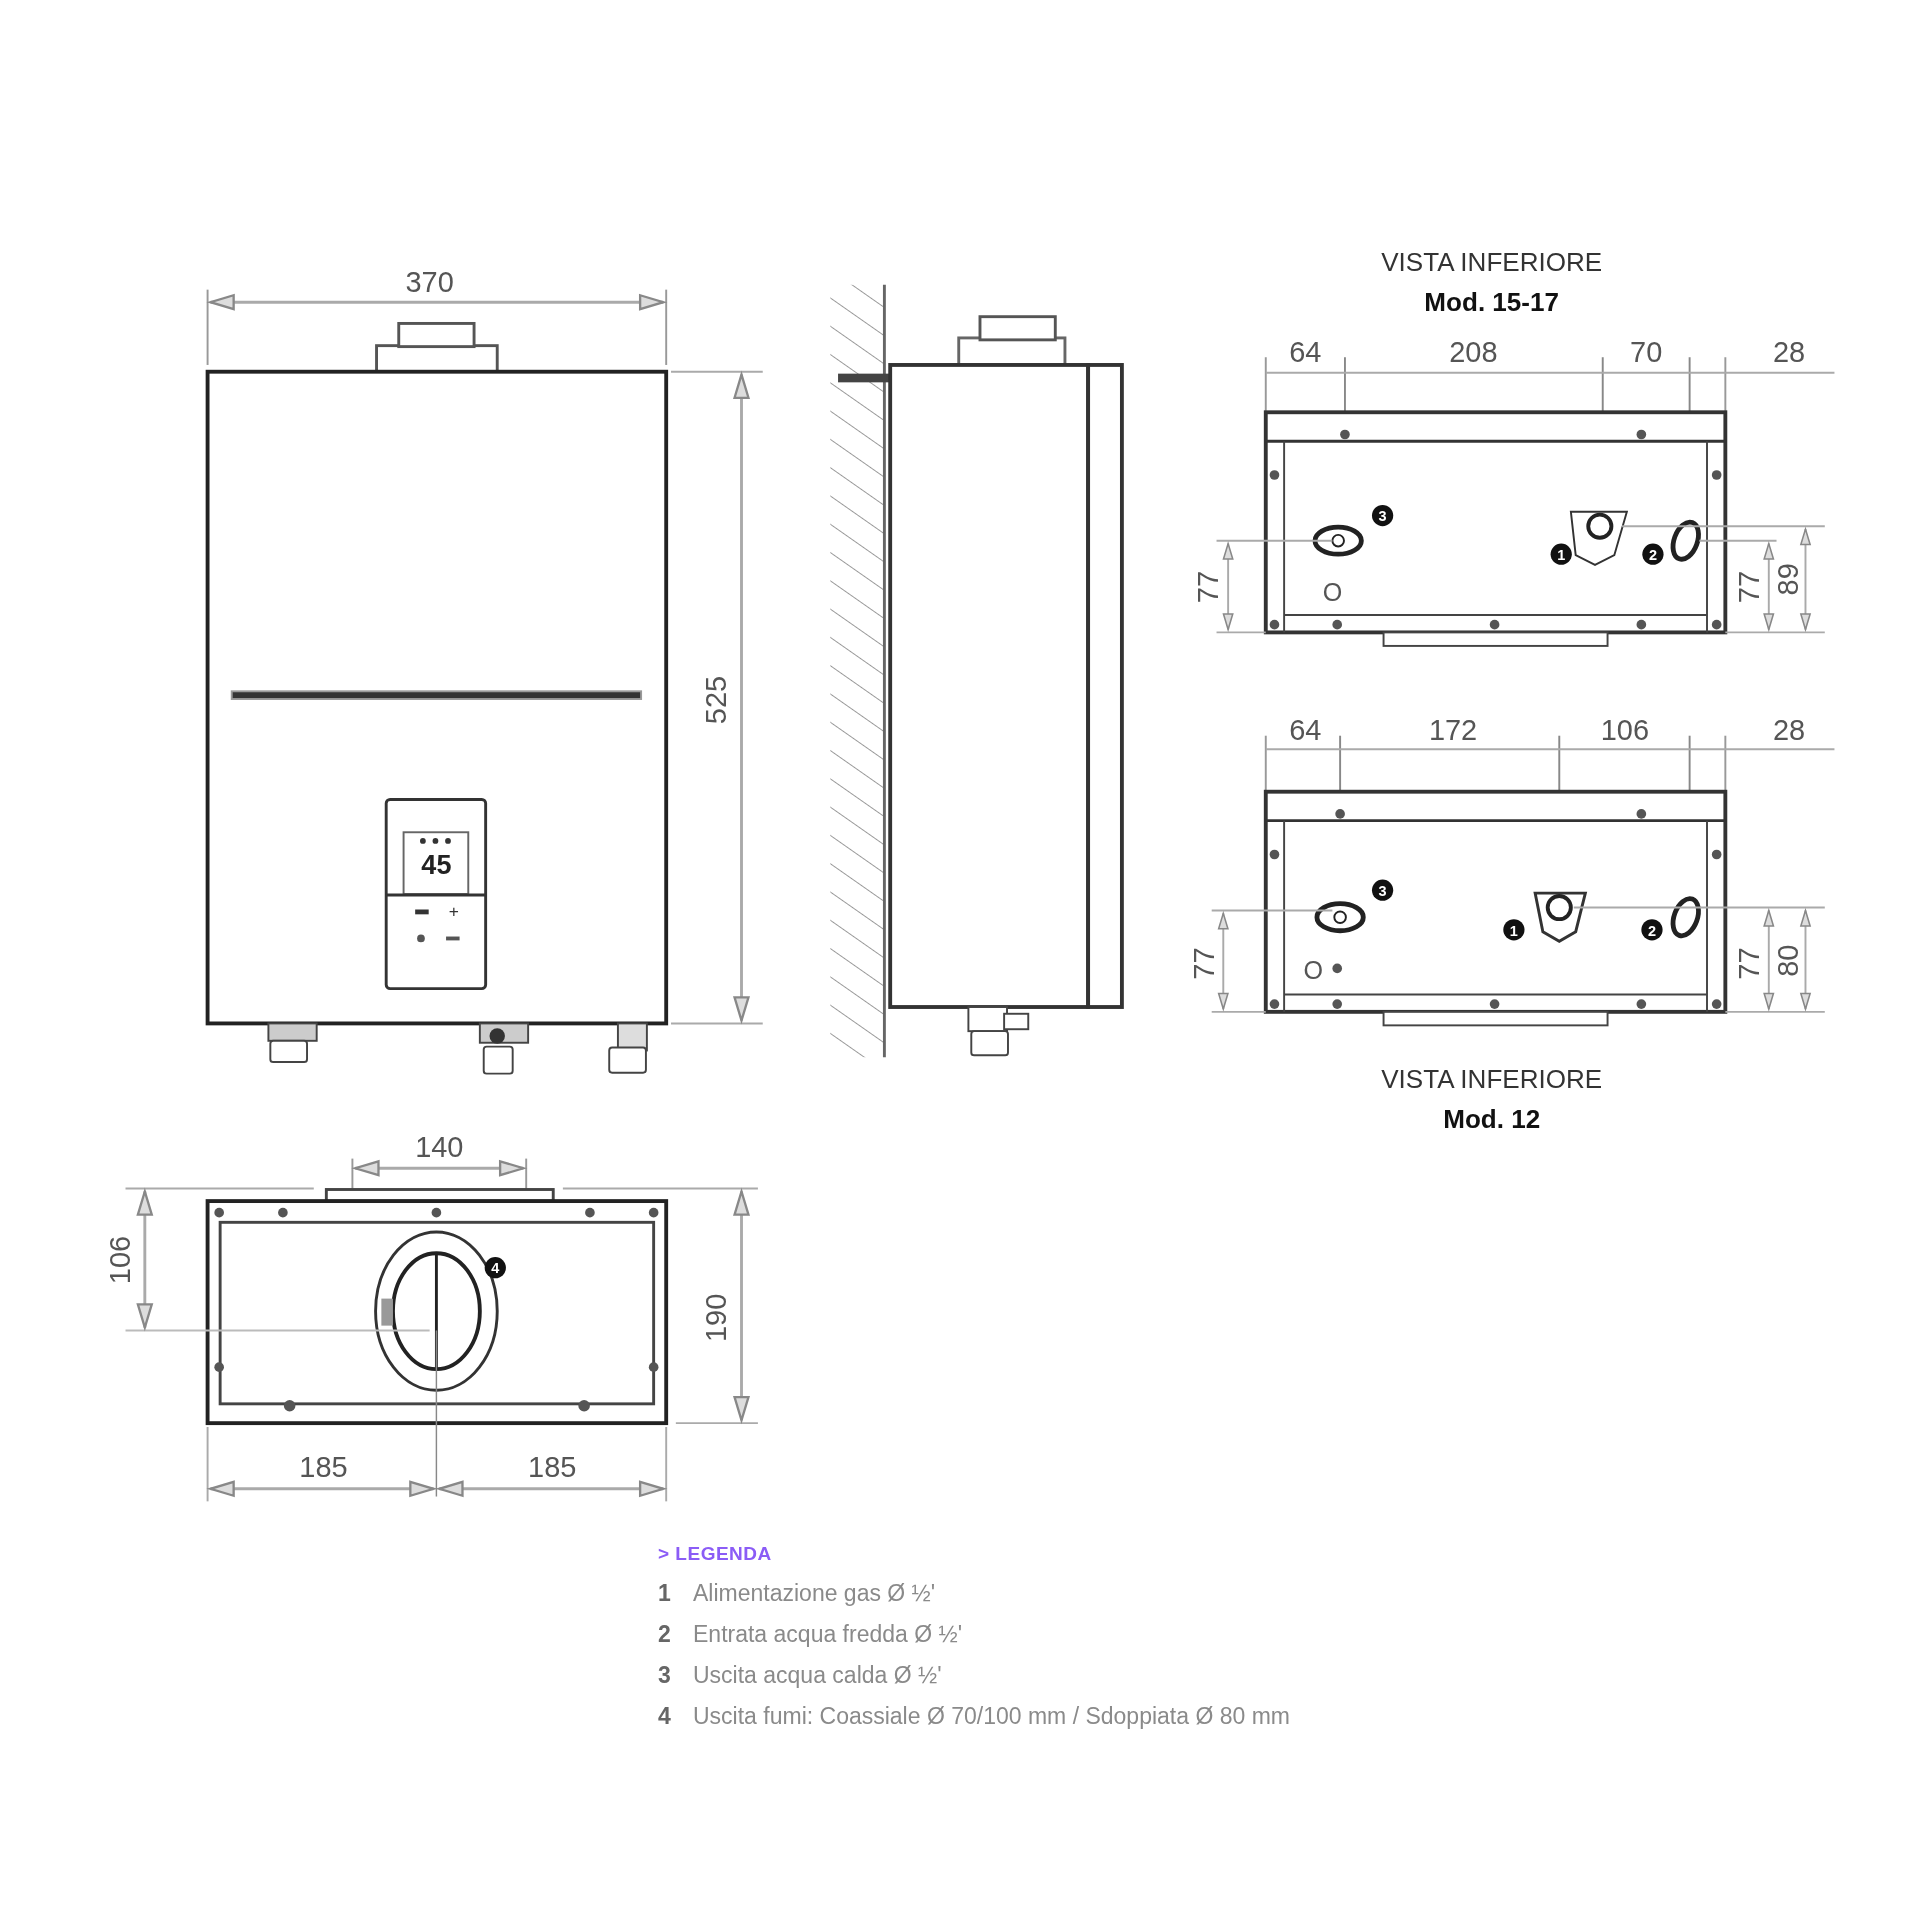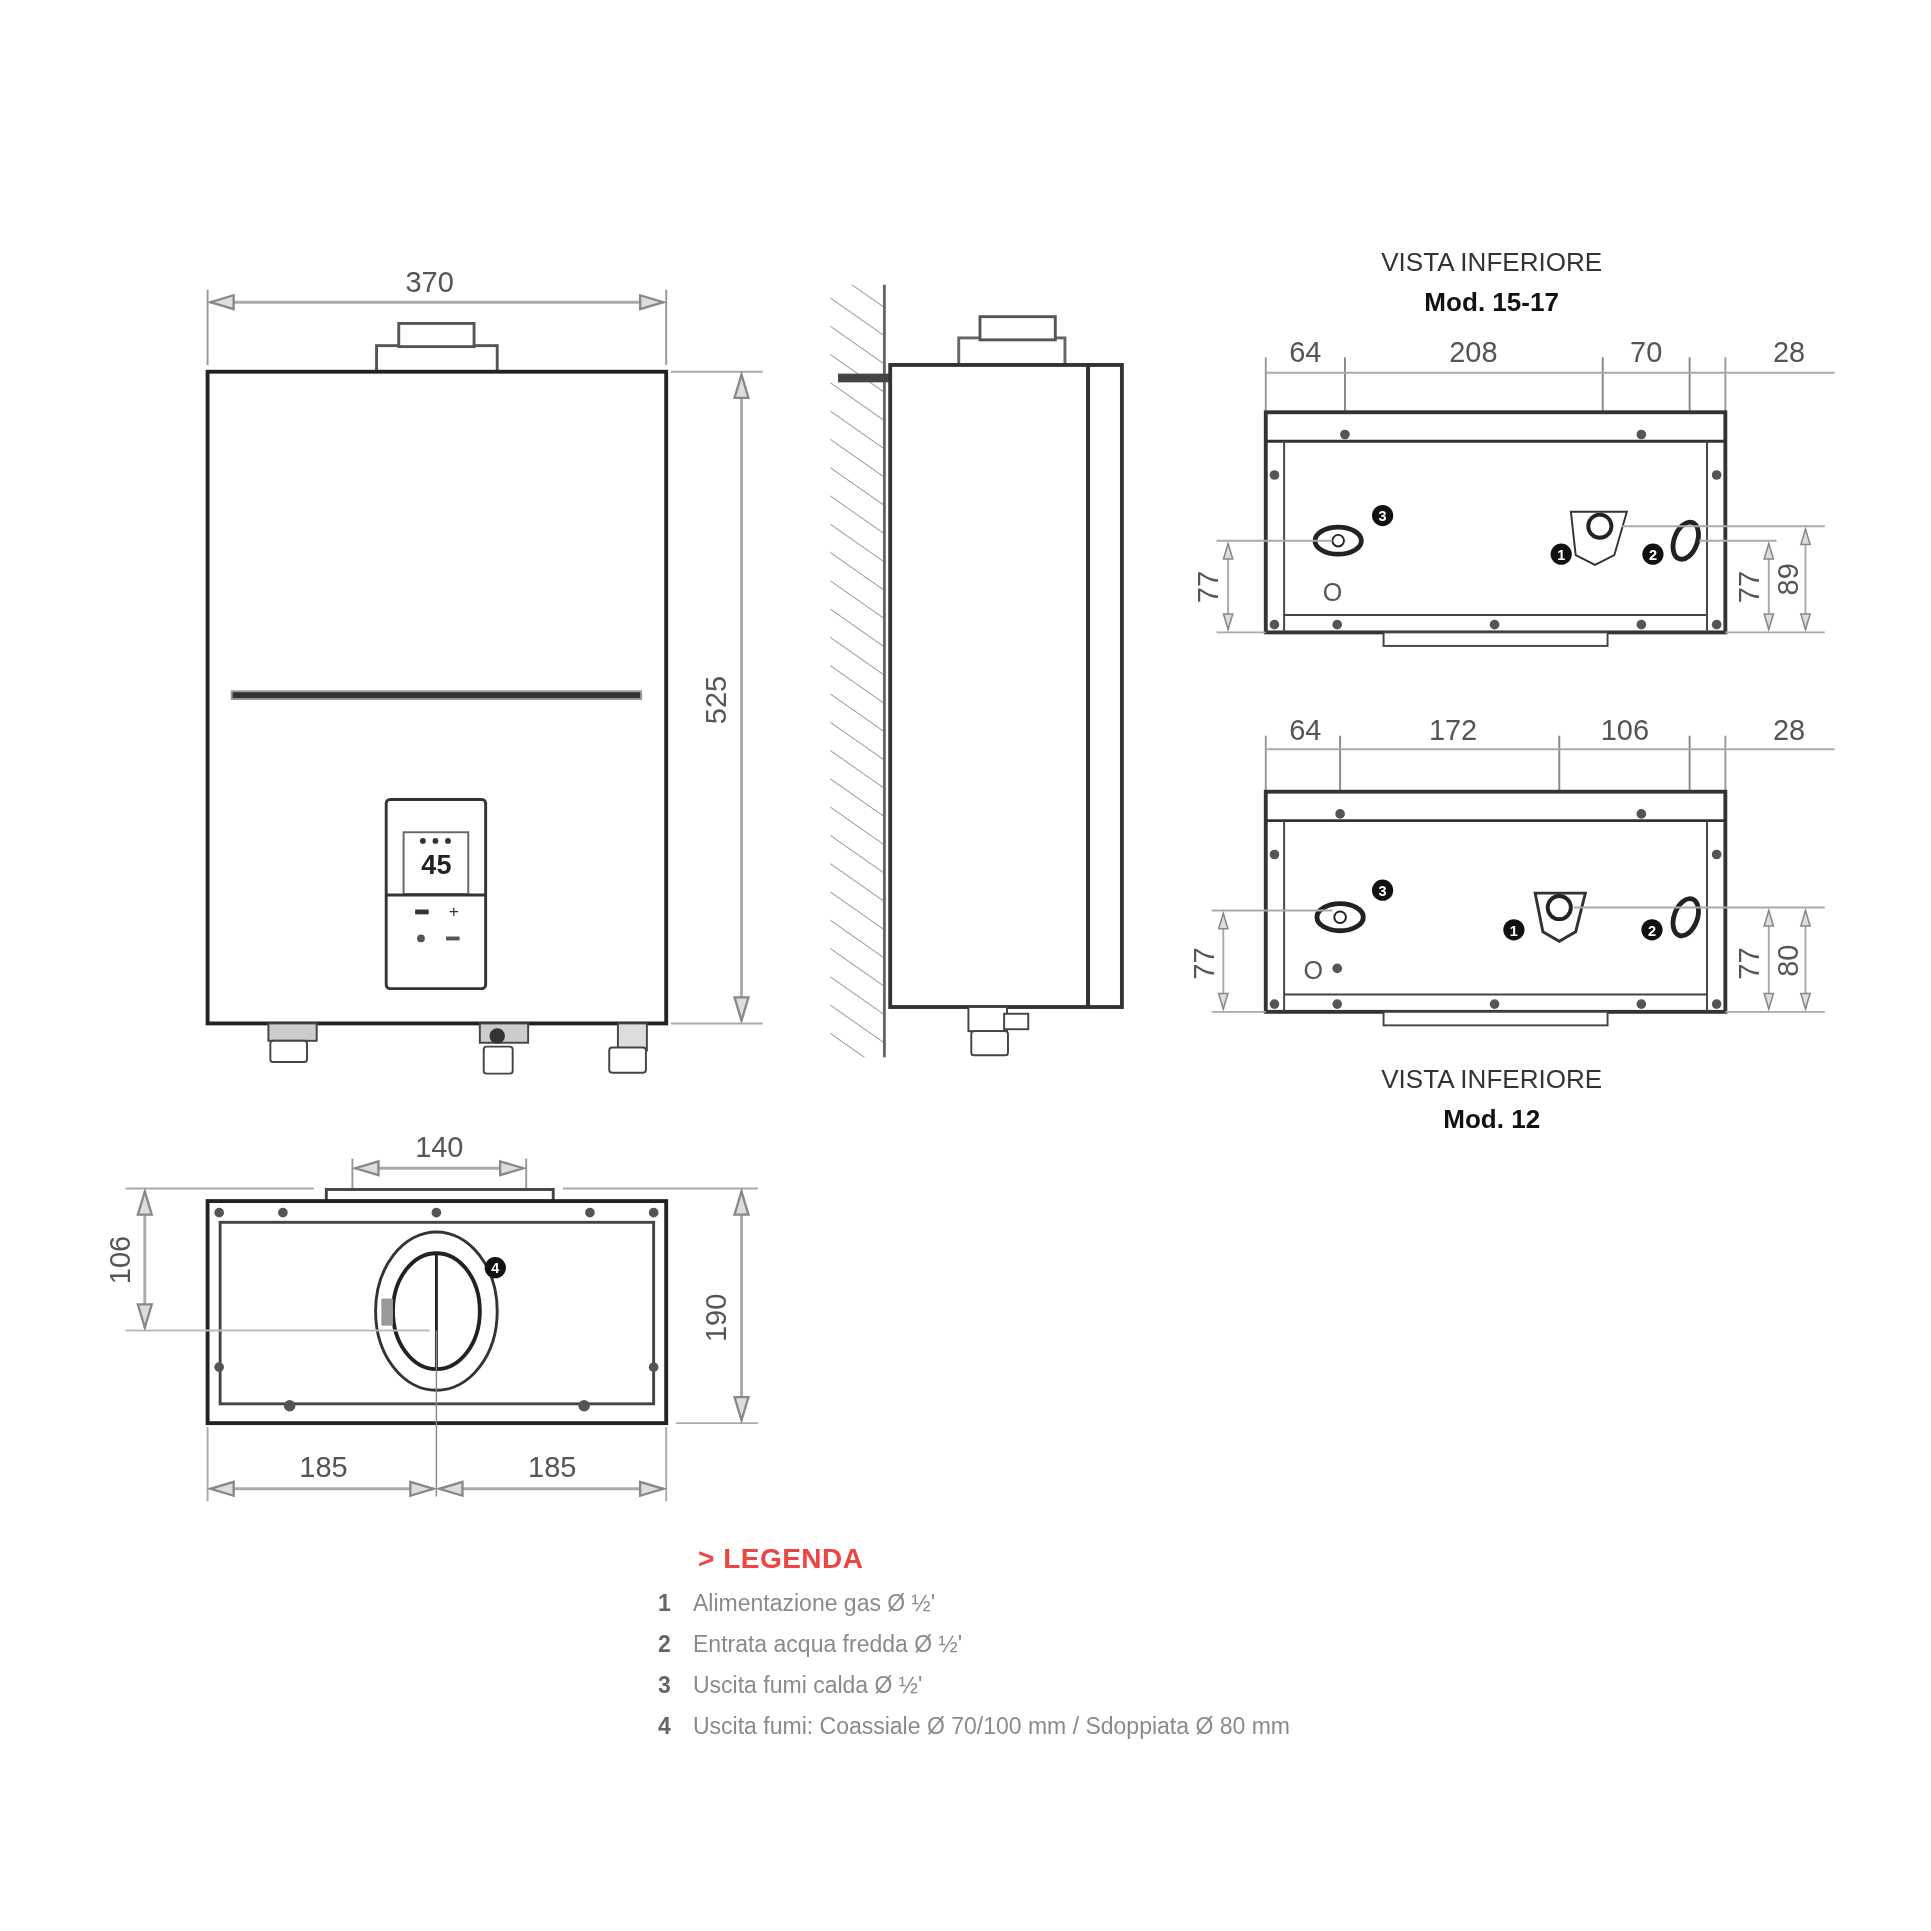--- a/index.html
+++ b/index.html
@@ -3,22 +3,22 @@
 <meta charset="utf-8">
 <style>
   html, body { margin: 0; padding: 0; background: #ffffff; }
   body { width: 1931px; height: 1931px; position: relative; overflow: hidden;
          font-family: "Liberation Sans", sans-serif; }
   svg.drawing { position: absolute; left: 0; top: 0; }
   .dim { font-family: "Liberation Sans", sans-serif; font-size: 30px; fill: #555; }
   .lbl { font-family: "Liberation Sans", sans-serif; font-size: 27px; fill: #333; }
   .lblb { font-family: "Liberation Sans", sans-serif; font-size: 27px; font-weight: bold; fill: #111; }
   .legend { position: absolute; left: 658px; top: 1543px; }
-  .legend-title { font-family: "Liberation Sans", sans-serif; font-weight: bold; font-size: 28px;
-                  color: #ef4444; letter-spacing: 0.5px; margin-bottom: 7.7px; margin-left: 40px; }
+  .legend-title { font-family: "Liberation Sans", sans-serif; font-weight: bold; font-size: 19px;
+                  color: #8b5cf6; letter-spacing: 0.5px; margin-bottom: 7.7px; }
   .legend-row { font-family: "Liberation Sans", sans-serif; font-size: 23px; color: #8a8a8a;
                 height: 41px; line-height: 41px; display: flex; }
   .legend-num { width: 35px; font-weight: bold; color: #666; }
 </style>
 </head>
 <body>
 
 <svg class="drawing" width="1931" height="1931" viewBox="0 0 2000 2000">
   <defs>
     <marker id="arr" viewBox="0 0 10 10" refX="10" refY="5" markerWidth="14" markerHeight="8" orient="auto-start-reverse">
@@ -248,20 +248,20 @@
   <div class="legend-row">
     <span class="legend-num">1</span>
     <span>Alimentazione gas Ø ½'</span>
   </div>
   <div class="legend-row">
     <span class="legend-num">2</span>
     <span>Entrata acqua fredda Ø ½'</span>
   </div>
   <div class="legend-row">
     <span class="legend-num">3</span>
-    <span>Uscita fumi calda Ø ½'</span>
+    <span>Uscita acqua calda Ø ½'</span>
   </div>
   <div class="legend-row">
     <span class="legend-num">4</span>
     <span>Uscita fumi: Coassiale Ø 70/100 mm / Sdoppiata Ø 80 mm</span>
   </div>
 </div>
 
 
 </body></html>

